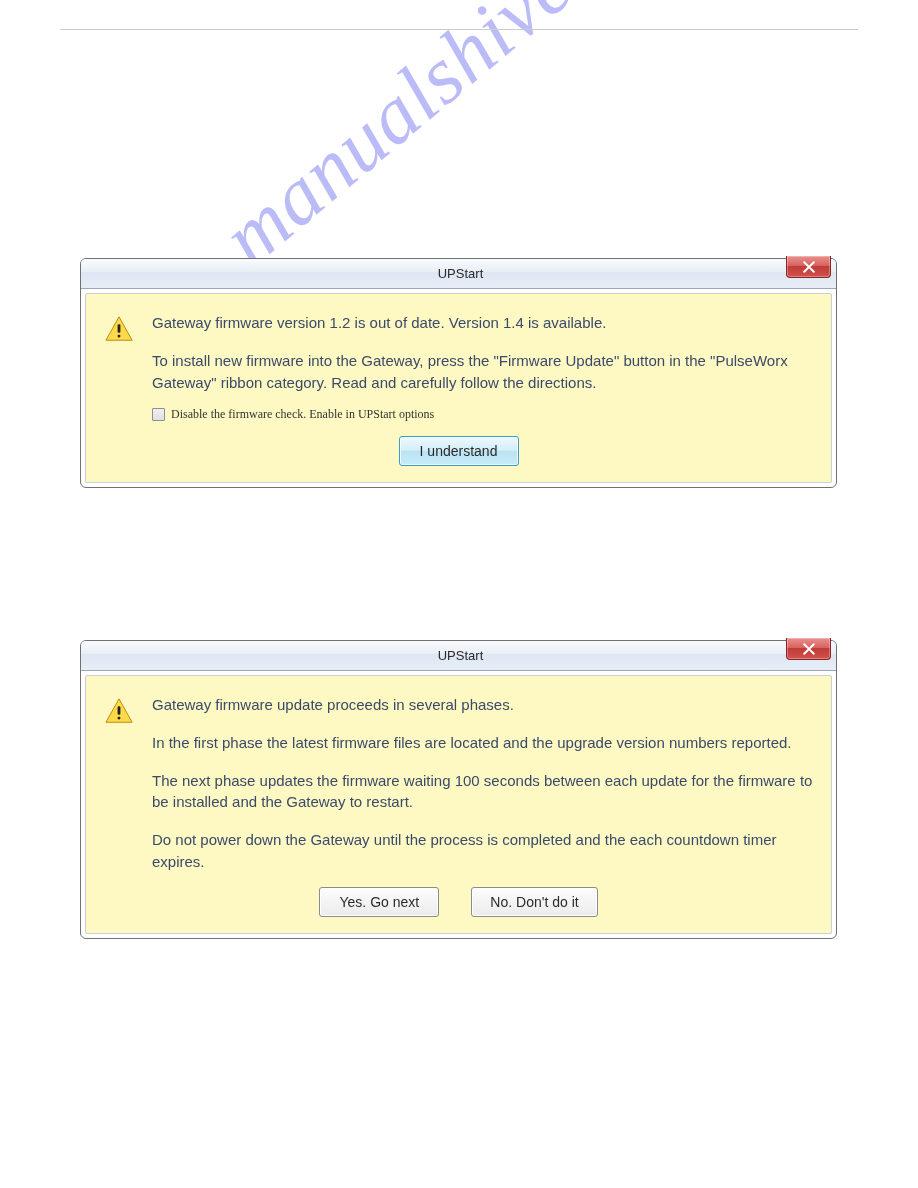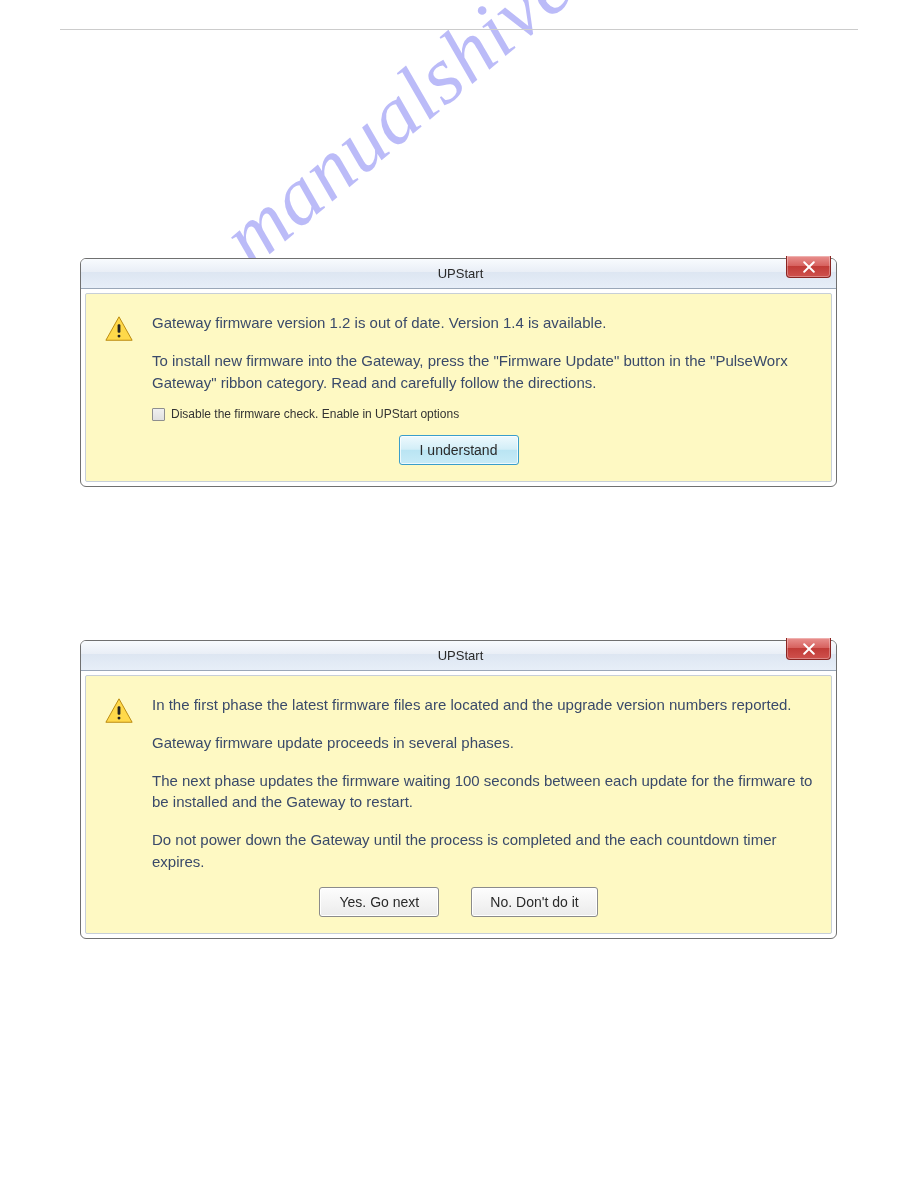--- a/index.html
+++ b/index.html
@@ -66,21 +66,21 @@
   .d1 { left: 80px; top: 258px; width: 757px; }
   .d2 { left: 80px; top: 640px; width: 757px; }
   .msg-row { display: flex; align-items: flex-start; gap: 18px; }
   .warn-icon { width: 30px; height: 30px; flex: 0 0 30px; margin-top: 2px; }
   .msg-text { flex: 1; font-size: 15px; color: #3a4a6a; line-height: 1.45; }
   .msg-text p { margin: 0 0 16px 0; }
   .msg-text p:last-child { margin-bottom: 0; }
   .checkbox-row {
     display: flex; align-items: center; gap: 6px;
     margin-top: 14px; margin-left: 48px;
-    font-size: 12px; color: #333;
+    font-size: 12px; color: #333; font-family: Liberation Serif, serif;
   }
   .checkbox-box {
     width: 13px; height: 13px;
     background: linear-gradient(to bottom,#f0f0f0,#e0e0e0);
     border: 1px solid #8e8f8f;
     border-radius: 1px;
   }
   .btn-row {
     display: flex; justify-content: center; gap: 32px;
     margin-top: 14px;
@@ -172,22 +172,22 @@
       </div>
     </div>
     <div class="client">
       <div class="msg-row">
         <svg class="warn-icon" viewBox="0 0 32 32">
           <path d="M16 3 L30 28 L2 28 Z" fill="#ffd94a" stroke="#b8860b" stroke-width="1"></path>
           <rect x="14.5" y="11" width="3" height="9" rx="1.2" fill="#222"></rect>
           <rect x="14.5" y="22" width="3" height="3" rx="1.2" fill="#222"></rect>
         </svg>
         <div class="msg-text">
+          <p>Gateway firmware update proceeds in several phases.</p>
           <p>In the first phase the latest firmware files are located and the upgrade version numbers reported.</p>
-          <p>Gateway firmware update proceeds in several phases.</p>
           <p>The next phase updates the firmware waiting 100 seconds between each update for the firmware to be installed and the Gateway to restart.</p>
           <p>Do not power down the Gateway until the process is completed and the each countdown timer expires.</p>
         </div>
       </div>
       <div class="btn-row">
         <div class="btn btn-default">Yes. Go next</div>
         <div class="btn btn-default">No. Don't do it</div>
       </div>
     </div>
   </div>

